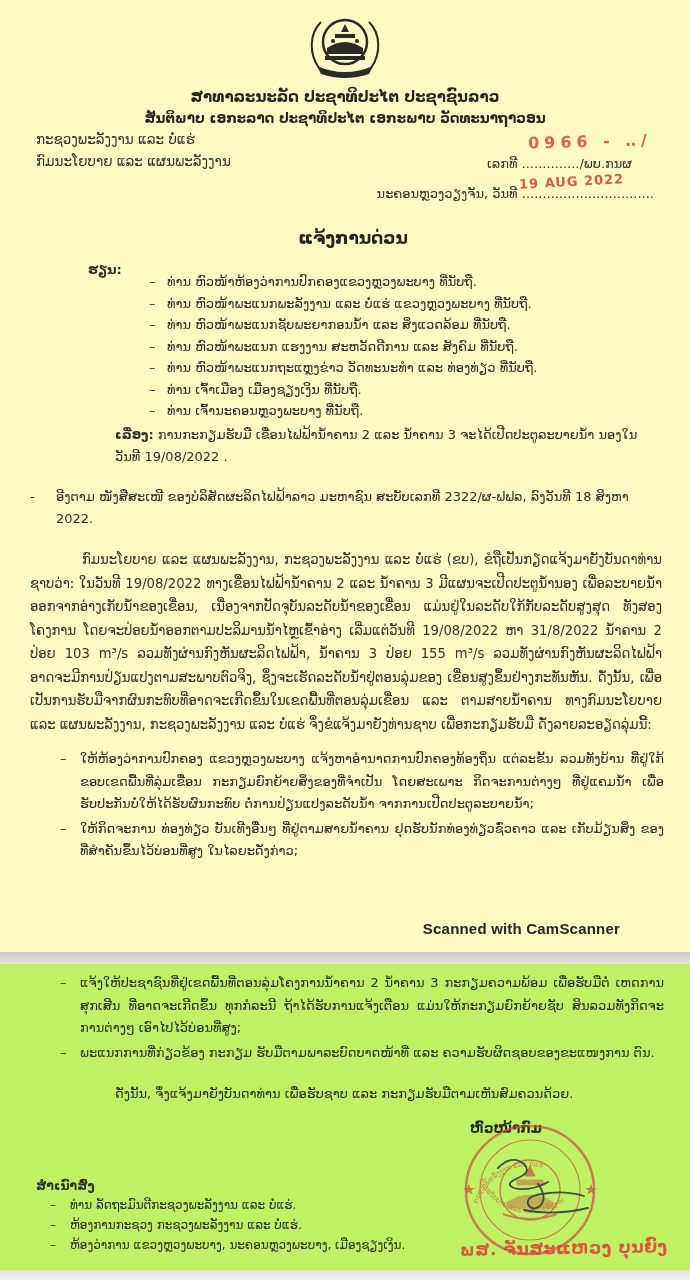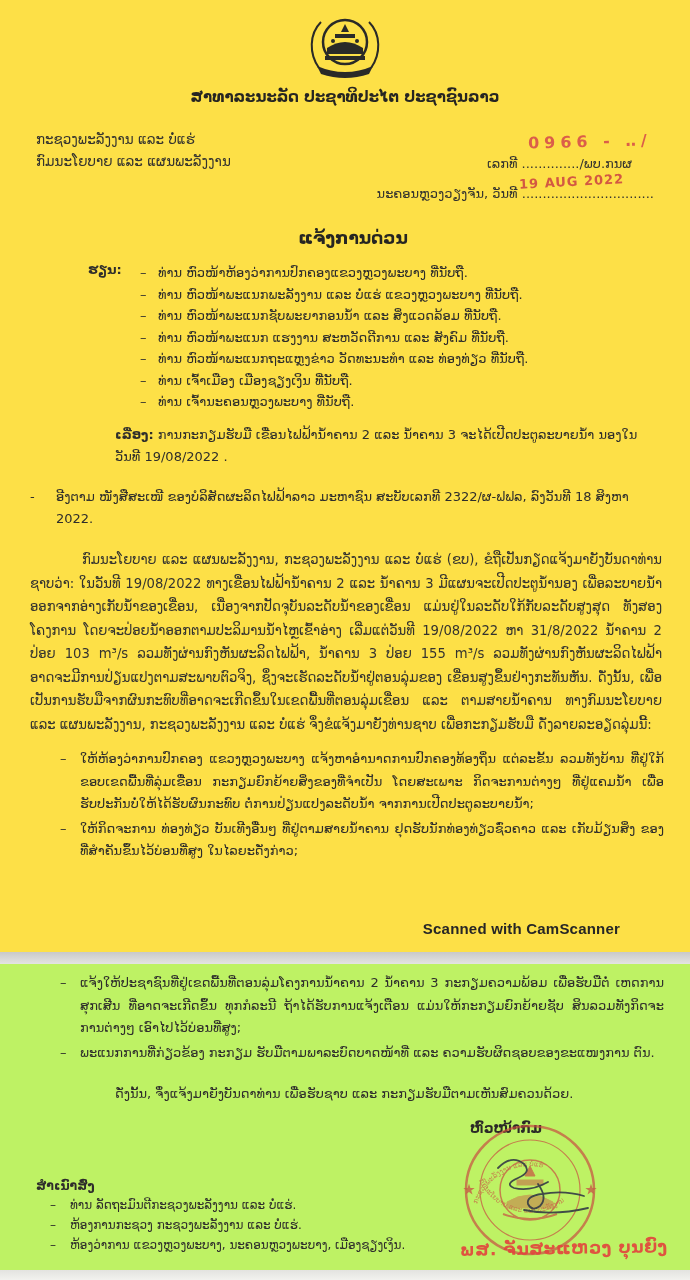--- a/index.html
+++ b/index.html
@@ -1,21 +1,21 @@
 <!DOCTYPE html>
 <html><head>
 <meta charset="utf-8">
 <style>
   html,body{margin:0;padding:0;background:#ffffff;}
   .doc{
     position:relative;width:690px;height:1280px;overflow:hidden;
     font-family:"DejaVu Sans","Liberation Sans",sans-serif;
     color:#2e2d2b;background:#ffffff;
   }
-  .seg{position:absolute;left:0;width:690px;background:#fde047;}
+  .seg{position:absolute;left:0;width:690px;background:#fef9c3;}
   .seg1{top:0;height:956px;}
   .seg2{top:964px;height:306px;background:#bef264;}
   .page-divider{
     position:absolute;left:0;top:952px;width:690px;height:12px;
     background:linear-gradient(#c9c9c9,#e4e4e2);
   }
   .bottom-divider{
     position:absolute;left:0;top:1270px;width:690px;height:10px;
     background:linear-gradient(#e3e3e0,#f2f2ef);
   }
@@ -33,21 +33,21 @@
   .ref-line{position:absolute;right:30px;top:26px;white-space:nowrap;}
   .place-line{position:absolute;right:8px;top:48px;white-space:nowrap;margin-top:8px;}
   .date-stamp{
     position:absolute;right:38px;top:44px;color:#cf4a42;font-weight:bold;font-size:13px;
     transform:rotate(-3deg);letter-spacing:1px;opacity:.9;white-space:nowrap;
   }
   .title{position:absolute;left:8px;top:228px;width:690px;text-align:center;
     font-weight:bold;font-size:17px;color:#262522;}
   .recipients{position:absolute;left:88px;top:262px;width:560px;font-size:13px;}
   .recipients .rlabel{position:absolute;left:0;top:0;font-weight:bold;}
-  .recipients ul{list-style:none;margin:0;padding:0 0 0 52px;}
+  .recipients ul{list-style:none;margin:9px;padding:0 0 0 52px;}
   .recipients li{position:relative;padding-left:18px;line-height:21.5px;}
   .recipients li::before{content:"–";position:absolute;left:0;color:#33322f;}
   .subject{position:absolute;left:115px;top:424px;width:545px;font-size:13px;line-height:22px;}
   .subject .slabel{font-weight:bold;}
   .reference{position:absolute;left:30px;top:486px;width:632px;font-size:13px;line-height:22px;}
   .reference .dash{position:absolute;left:0;}
   .reference .rtext{display:block;padding-left:26px;}
   .bodytext{
     position:absolute;left:30px;top:548px;width:632px;font-size:13.2px;line-height:23.5px;
     text-align:justify;text-indent:52px;color:#34332f;
@@ -96,20 +96,21 @@
           <path d="M22 40 q18 -12 36 0 l0 6 -36 0 z"></path>
           <rect x="20" y="48" width="40" height="4"></rect>
           <path d="M12 58 q28 12 56 0 l-4 8 q-24 8 -48 0 z"></path>
           <circle cx="28" cy="33" r="2"></circle>
             <circle cx="52" cy="33" r="2"></circle>
         </g>
       </svg>
     </div>
 
     <div class="hline1">ສາທາລະນະລັດ ປະຊາທິປະໄຕ ປະຊາຊົນລາວ</div>
+    <div class="hline2">ສັນຕິພາບ ເອກະລາດ ປະຊາທິປະໄຕ ເອກະພາບ ວັດທະນາຖາວອນ</div>
 
     <div class="org">
       <div>ກະຊວງພະລັງງານ ແລະ ບໍ່ແຮ່</div>
       <div>ກົມນະໂຍບາຍ ແລະ ແຜນພະລັງງານ</div>
     </div>
 
     <div class="refblock" style="width:330px;height:80px;">
       <div class="stamp-num">0966 - ‥/</div>
       <div class="ref-line">ເລກທີ ............../ພບ.ກນຜ</div>
       <div class="place-line">ນະຄອນຫຼວງວຽງຈັນ, ວັນທີ ................................</div>

